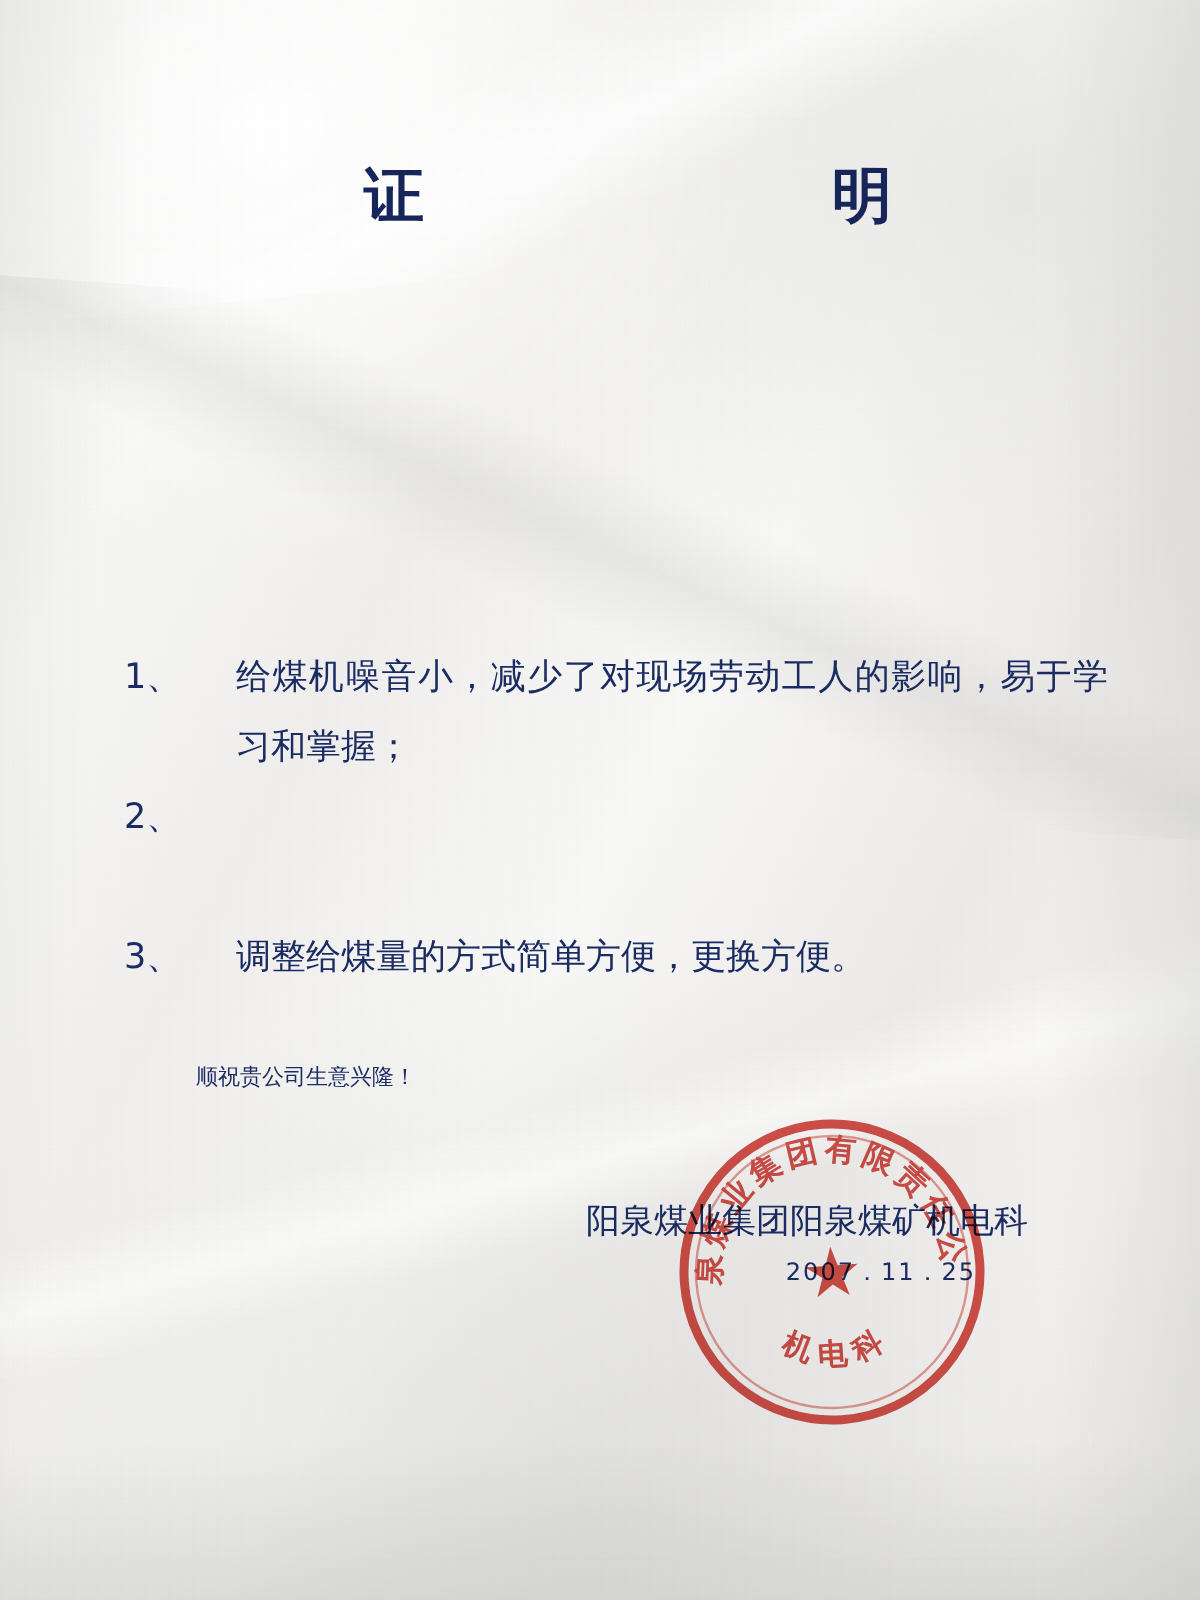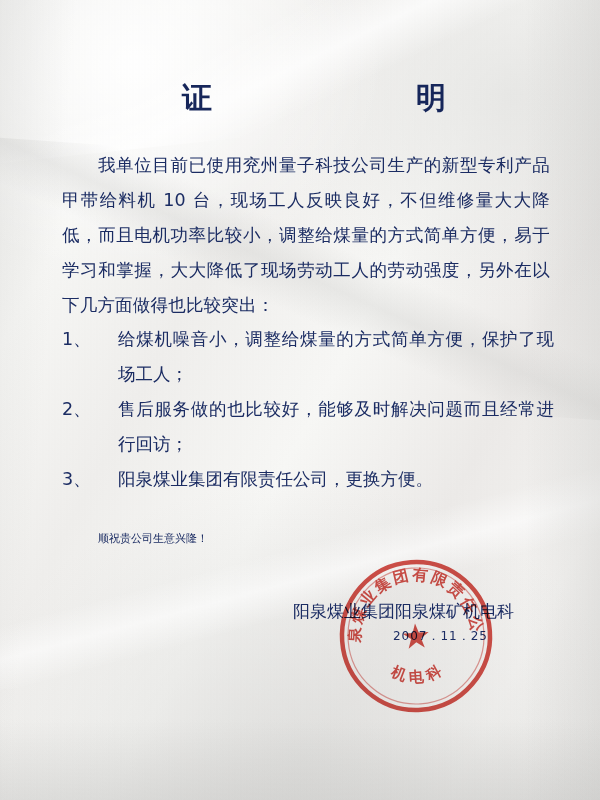--- a/index.html
+++ b/index.html
@@ -181,35 +181,33 @@
     <div class="crease c3"></div>
     <div class="crease c4"></div>
     <div class="crease c5"></div>
     <div class="crease c6"></div>
   </div>
 
   <div id="content">
 
     <div id="doc-title">证　　明</div>
 
-    <div id="para-main" class="body-block">我单位目前已使用兖州量子科技公司生产的新型专利产品甲带给料机 10 台，现场工人反映良好，不但维修量大大降低，而且电机功率比较小，调整给煤量的方式简单方便，易于学习和掌握，大大降低了现场劳动工人的劳动强度，另外在以下几方面做得也比较突出：</div>
 
     <div id="item-1" class="numbered-item">
       <span class="num">1、</span>
-      <span class="item-text">给煤机噪音小，调整给煤量的方式简单方便，保护了现场工人；</span>
+      <span class="item-text">给煤机噪音小，减少了对现场劳动工人的影响，易于学习和掌握；</span>
     </div>
 
     <div id="item-2" class="numbered-item">
       <span class="num">2、</span>
-      <span class="item-text">售后服务做的也比较好，能够及时解决问题而且经常进行回访；</span>
     </div>
 
     <div id="item-3" class="numbered-item">
       <span class="num">3、</span>
-      <span class="item-text">阳泉煤业集团有限责任公司，更换方便。</span>
+      <span class="item-text">调整给煤量的方式简单方便，更换方便。</span>
     </div>
 
     <div id="closing">顺祝贵公司生意兴隆！</div>
 
     <div id="signature">阳泉煤业集团阳泉煤矿机电科</div>
     <div id="sig-date">2007．11．25</div>
 
     <div id="seal">
       <svg width="160" height="160" viewBox="0 0 160 160" xmlns="http://www.w3.org/2000/svg">
         <defs>

